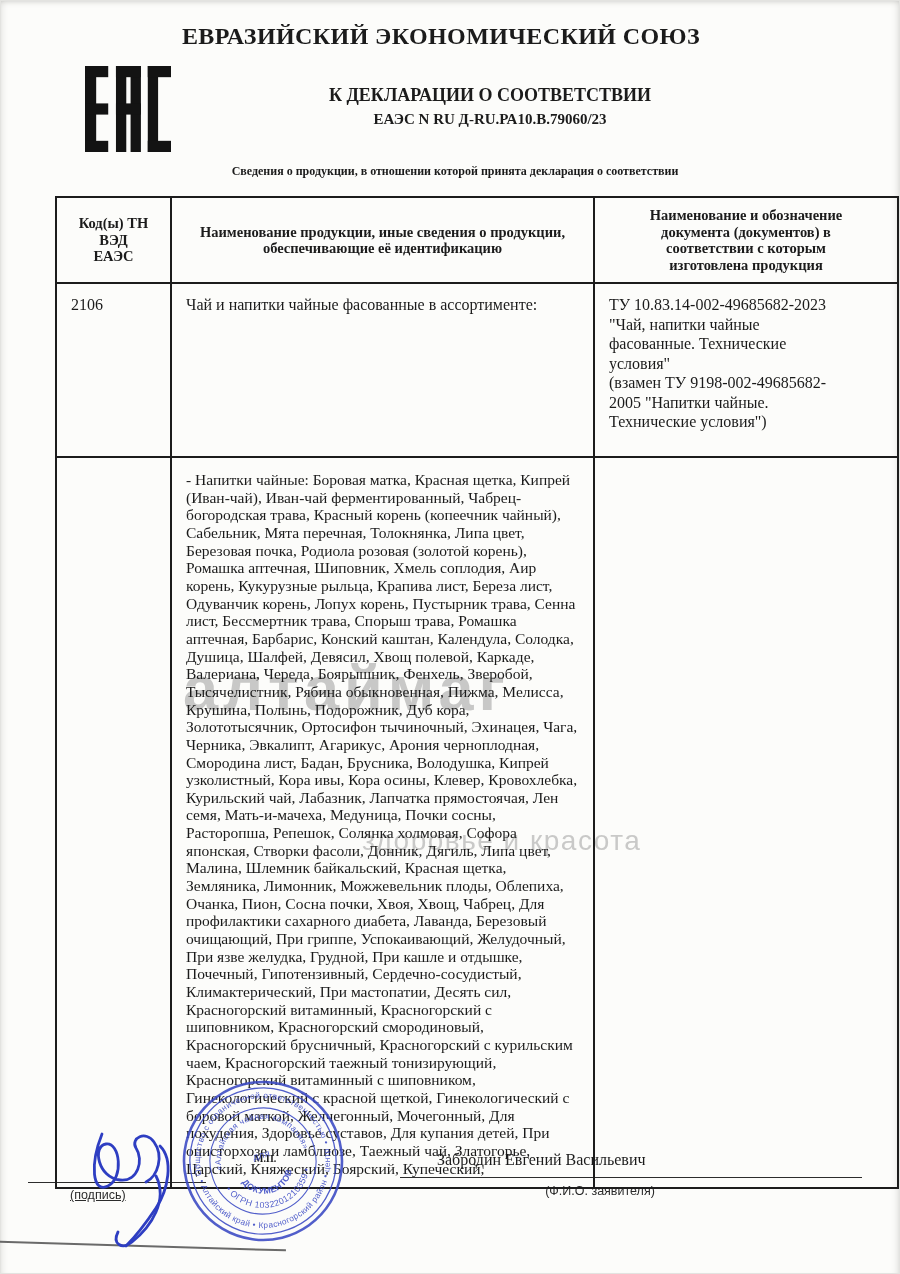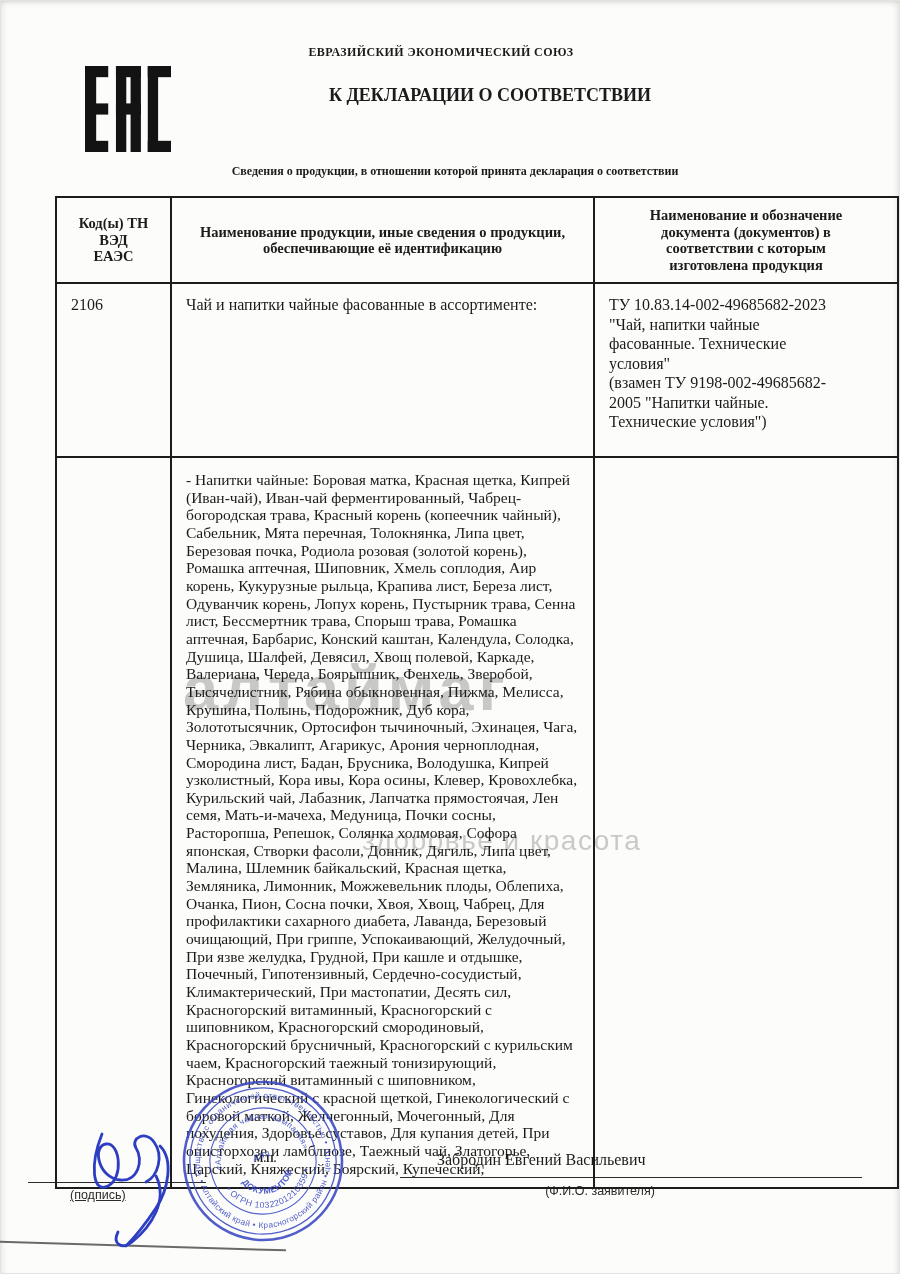--- a/index.html
+++ b/index.html
@@ -4,22 +4,22 @@
 <style>
   html,body { margin:0; padding:0; background:#9a9a9a; }
   .page {
     position:relative; width:900px; height:1274px; margin:0 auto;
     background:#fcfcfa; overflow:hidden; color:#1b1b1b;
     font-family:"Liberation Serif", serif;
     box-shadow: inset 0 0 0 1px #e3e3e0, inset 0 5px 7px -5px #b5b5b2,
                 inset -7px 0 9px -7px #c9c9c6, inset 7px 0 9px -7px #d6d6d3;
   }
   .doc-title {
-    position:absolute; top:45px; left:0; right:18px; text-align:center;
-    font-size:12px; font-weight:bold; letter-spacing:.4px;
+    position:absolute; top:23px; left:0; right:18px; text-align:center;
+    font-size:24px; font-weight:bold; letter-spacing:.4px;
   }
   .eac-logo { position:absolute; left:85px; top:66px; width:86px; height:86px; }
   .appendix {
     position:absolute; top:84px; left:120px; right:40px; text-align:center;
     font-weight:bold; line-height:1.25;
   }
   .appendix .l12 { font-size:18px; }
   .appendix .num { font-size:15px; margin-top:3px; }
   .section-caption {
     position:absolute; top:164px; left:10px; right:0; text-align:center;
@@ -93,20 +93,21 @@
       <rect x="36" y="0" width="29" height="13"></rect>
         <rect x="36" y="43.5" width="29" height="13"></rect>
       <rect x="73" y="0" width="12" height="100"></rect>
         <rect x="73" y="0" width="27" height="13"></rect>
       <rect x="73" y="87" width="27" height="13"></rect>
     </g>
   </svg>
 
   <div class="appendix">
     <div class="l12">К ДЕКЛАРАЦИИ О СООТВЕТСТВИИ</div>
+    <div class="num">ЕАЭС N RU Д-RU.РА10.В.79060/23</div>
   </div>
 
   <div class="section-caption">Сведения о продукции, в отношении которой принята декларация о соответствии</div>
 
   <div class="wm-title">алтаймаг</div>
   <div class="wm-sub">здоровье и красота</div>
 
   <table class="doc-table">
     <colgroup>
         <col style="width:115px">

